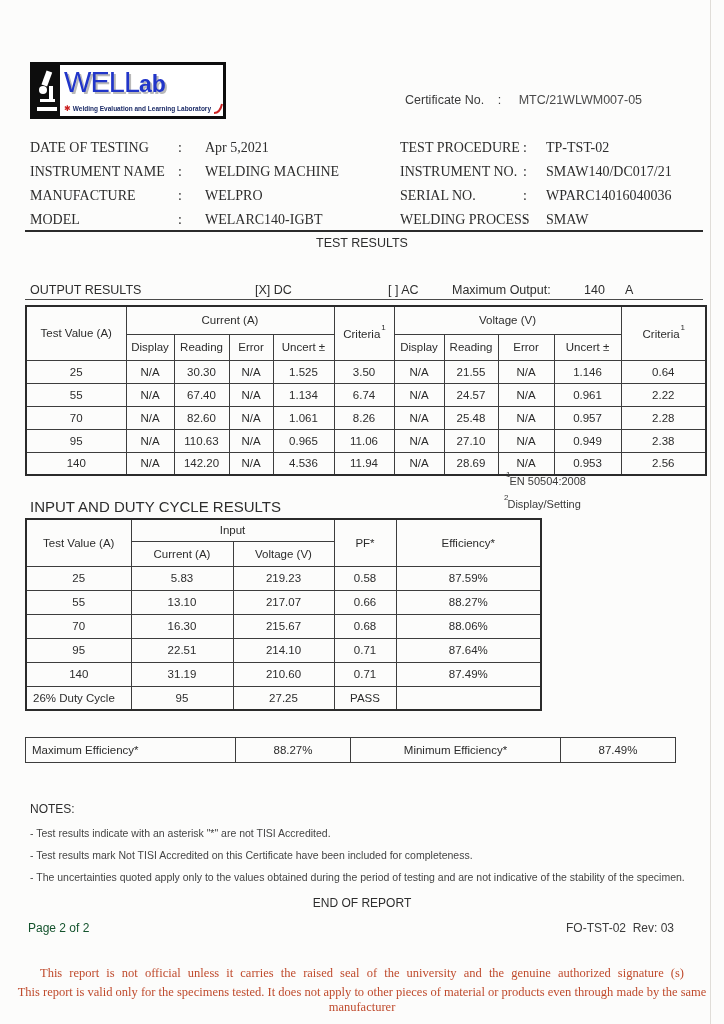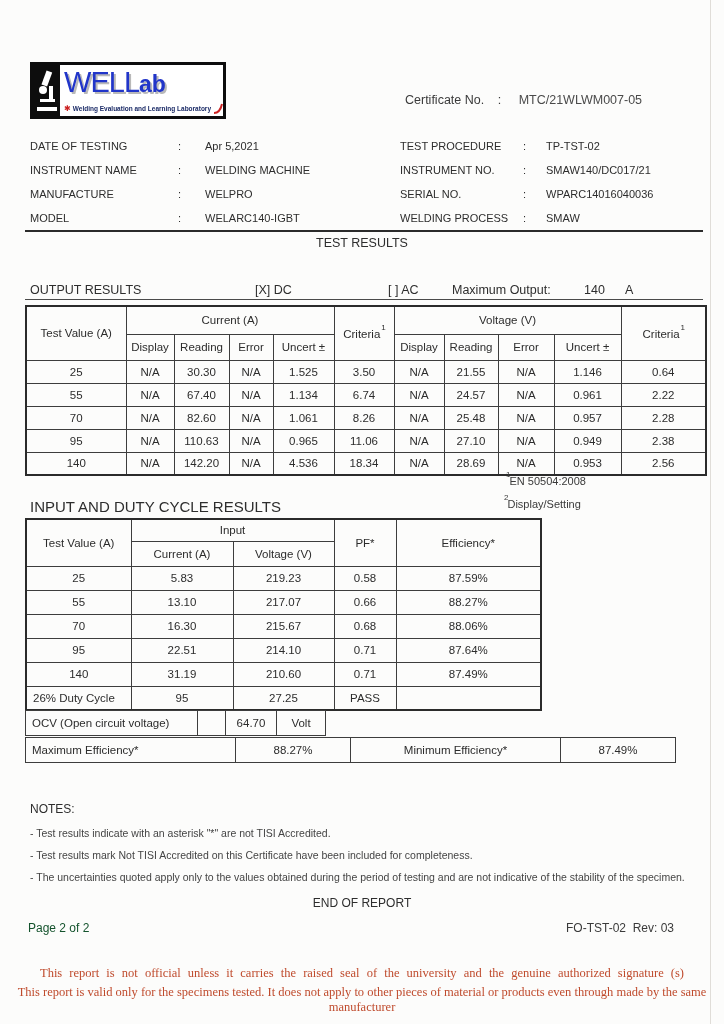--- a/index.html
+++ b/index.html
@@ -21,21 +21,21 @@
   .logo-well{font-size:29px;font-weight:normal;color:#2135c9;letter-spacing:-1px;
              text-shadow:2px 2px 0 #b9b9b9;}
   .logo-ab{font-size:23px;font-weight:bold;color:#2135c9;text-shadow:2px 2px 0 #b9b9b9;}
   .logo-tagrow{display:flex;align-items:center;gap:2px;margin-top:1px;}
   .logo-star{color:#cc2222;font-size:8px;line-height:8px;}
   .logo-tagline{font-size:6.5px;font-weight:bold;color:#1a2a66;white-space:nowrap;}
 
   
   .cert-line{top:93px;left:405px;font-size:12.5px;color:#3a3a3a;}
   .cert-line .val{margin-left:14px;color:#4a4a4a;}
-  .mrow{position:absolute;font-size:11px;color:#2d2d2d;white-space:nowrap;}
+  .mrow{position:absolute;font-size:14px;color:#2d2d2d;white-space:nowrap;font-family:Liberation Serif, serif;}
   .c1{left:30px;} .c2{left:178px;} .c3{left:205px;}
   .c4{left:400px;} .c5{left:523px;} .c6{left:546px;}
 
   .rule-heavy{left:25px;top:230px;width:678px;height:2px;background:#2b2b2b;}
   .rule-thin{left:25px;top:299px;width:678px;height:1px;background:#4a4a4a;}
 
   .section-title{top:236px;left:0;width:724px;text-align:center;font-size:12.5px;color:#2d2d2d;}
 
   .out-line{top:283px;font-size:12.5px;color:#2d2d2d;white-space:pre;}
   .o1{left:30px;} .o2{left:255px;} .o3{left:388px;} .o4{left:452px;} .o5{left:584px;} .o6{left:625px;}
@@ -235,21 +235,21 @@
           <td>N/A</td>
           <td>0.949</td>
           <td>2.38</td>
         </tr>
         <tr>
           <td>140</td>
           <td>N/A</td>
           <td>142.20</td>
           <td>N/A</td>
           <td>4.536</td>
-          <td>18.34</td>
+          <td>11.94</td>
           <td>N/A</td>
           <td>28.69</td>
           <td>N/A</td>
           <td>0.953</td>
           <td>2.56</td>
         </tr>
       </tbody>
   </table>
 
   <div class="abs footnote fn1"><sup>1</sup><span>EN 50504:2008</span></div>
@@ -318,36 +318,20 @@
       <tr>
         <td class="left">26% Duty Cycle</td>
         <td>95</td>
         <td>27.25</td>
         <td>PASS</td>
         <td class="ghost"></td>
       </tr>
     </tbody>
   </table>
 
-  <table class="abs tocv">
-    <colgroup>
-      <col style="width:172px">
-        <col style="width:28px">
-        <col style="width:51px">
-        <col style="width:49px">
-    </colgroup>
-    <tbody>
-      <tr>
-        <td class="left">OCV (Open circuit voltage)</td>
-        <td></td>
-        <td>64.70</td>
-        <td>Volt</td>
-      </tr>
-    </tbody>
-  </table>
 
   <table class="abs t3">
     <colgroup>
       <col style="width:210px">
         <col style="width:115px">
         <col style="width:210px">
         <col style="width:115px">
     </colgroup>
     <tbody>
         <tr>

